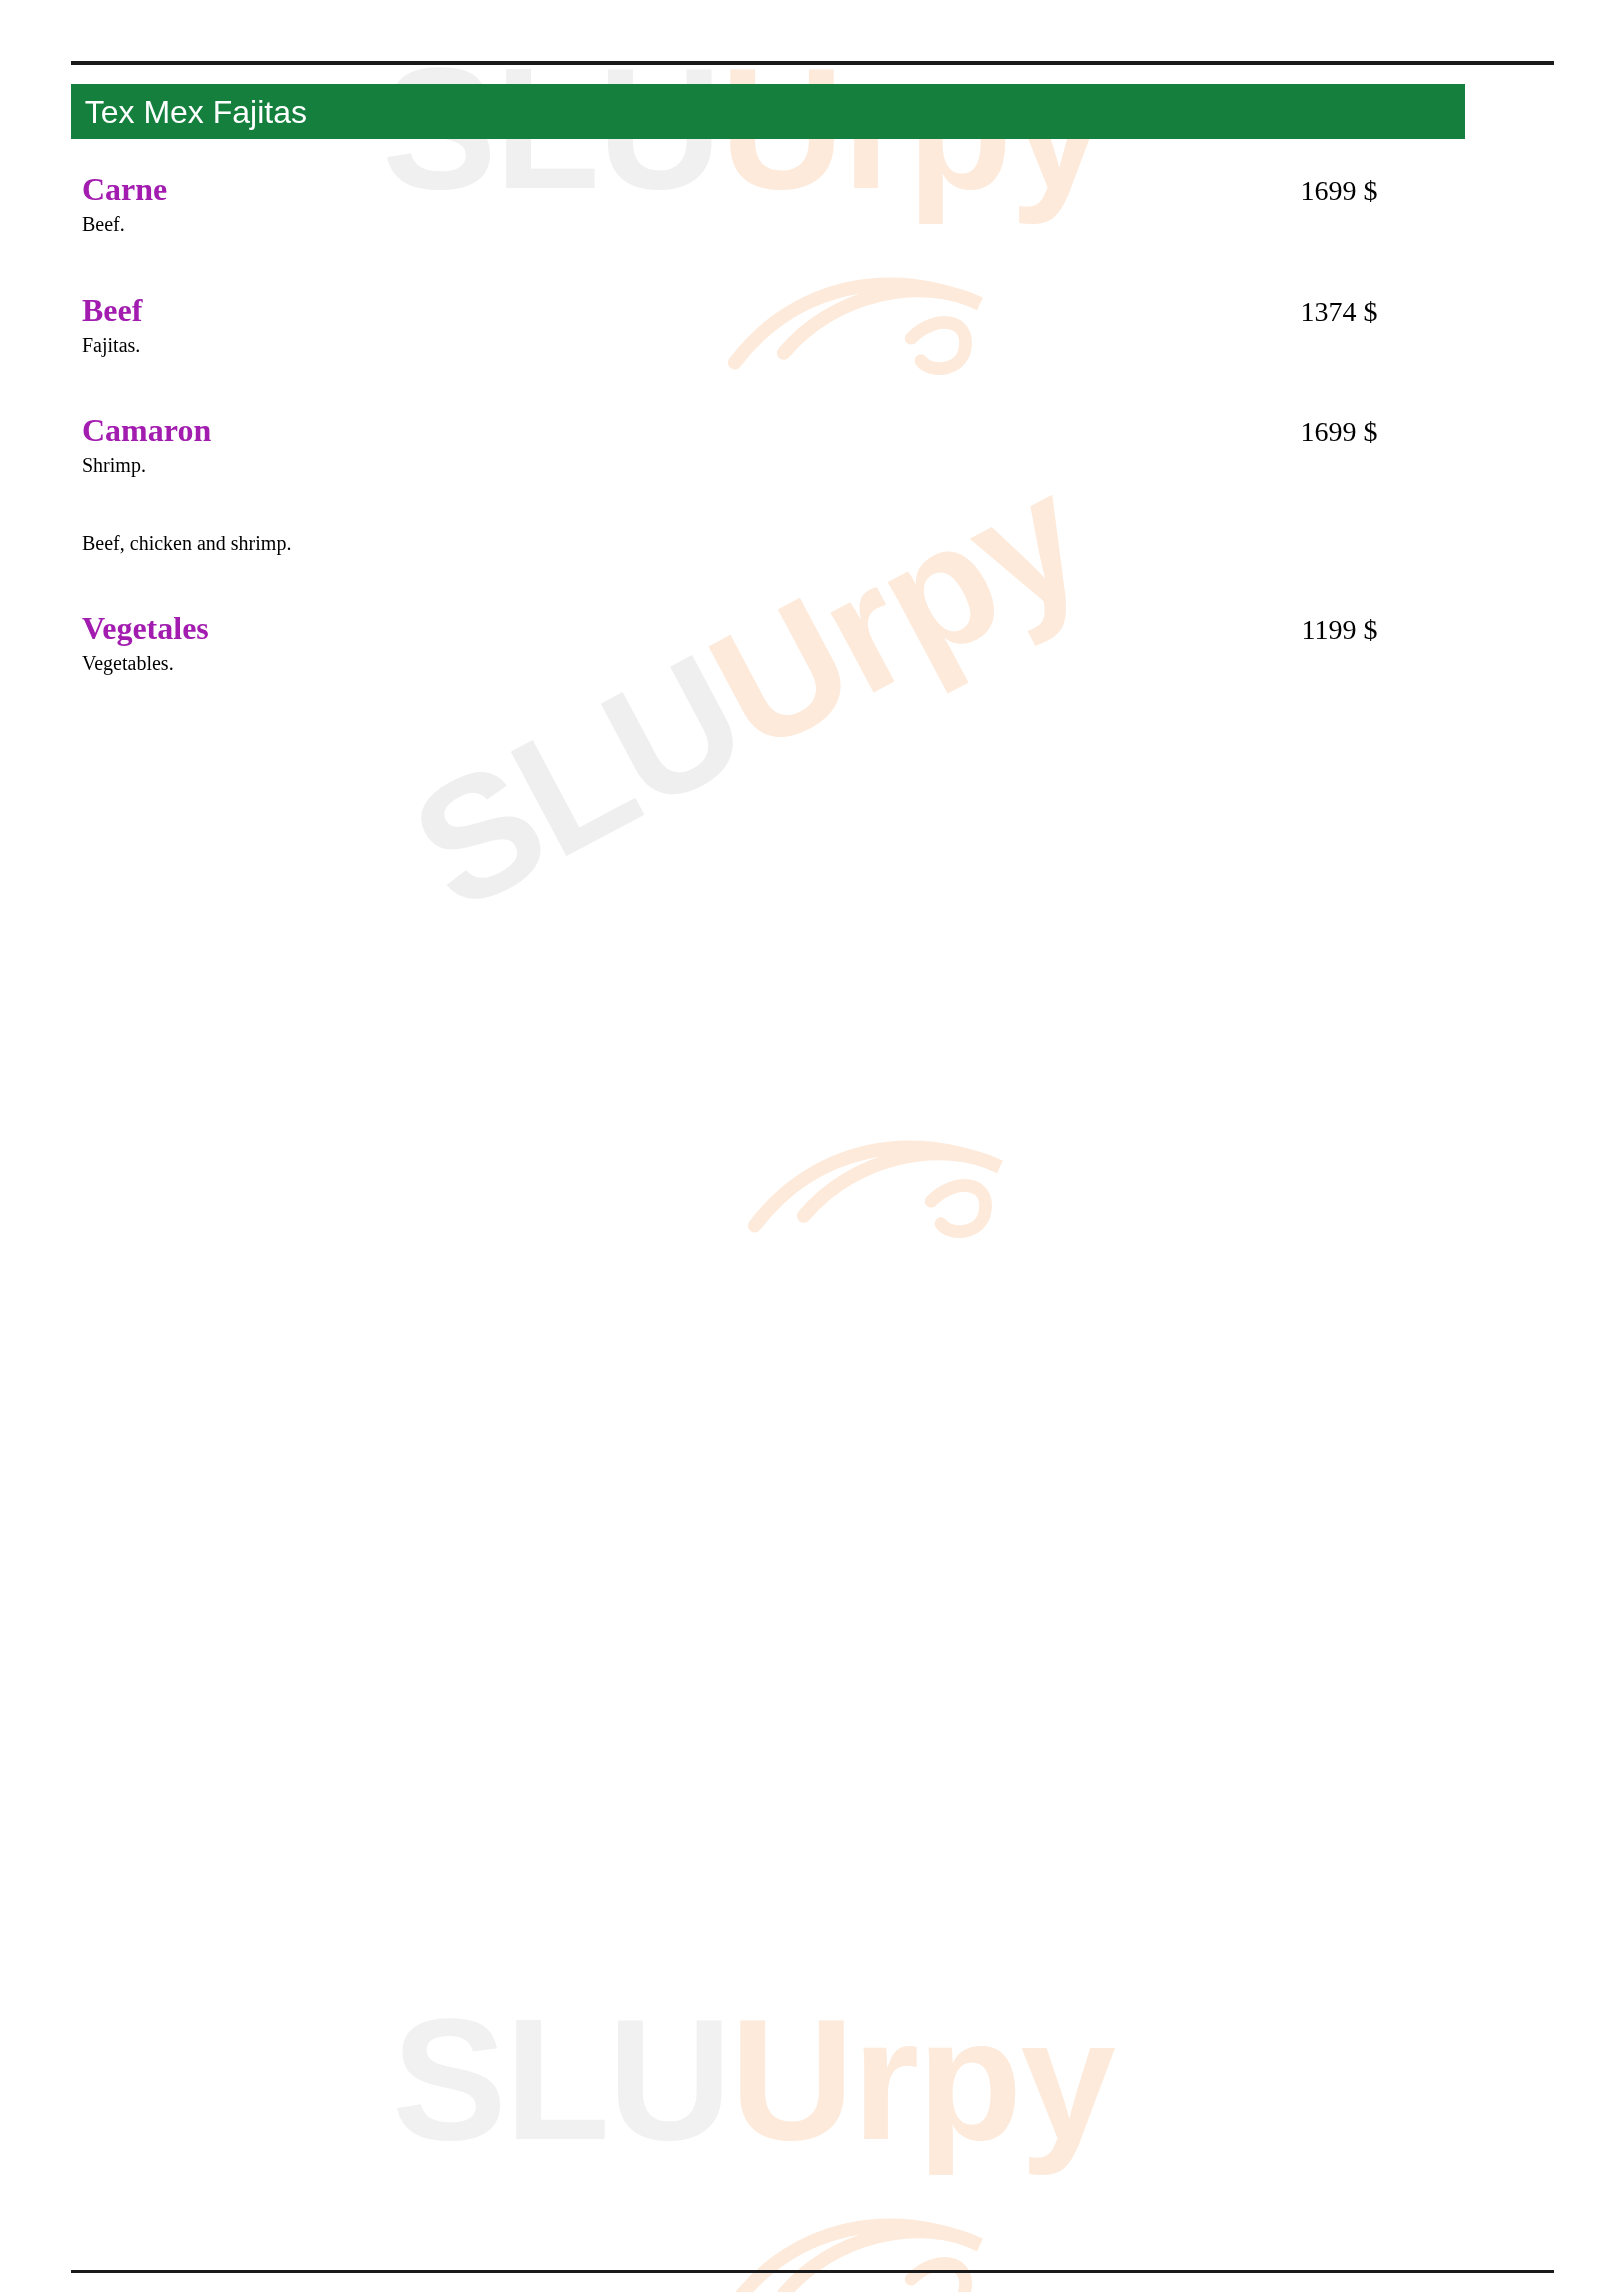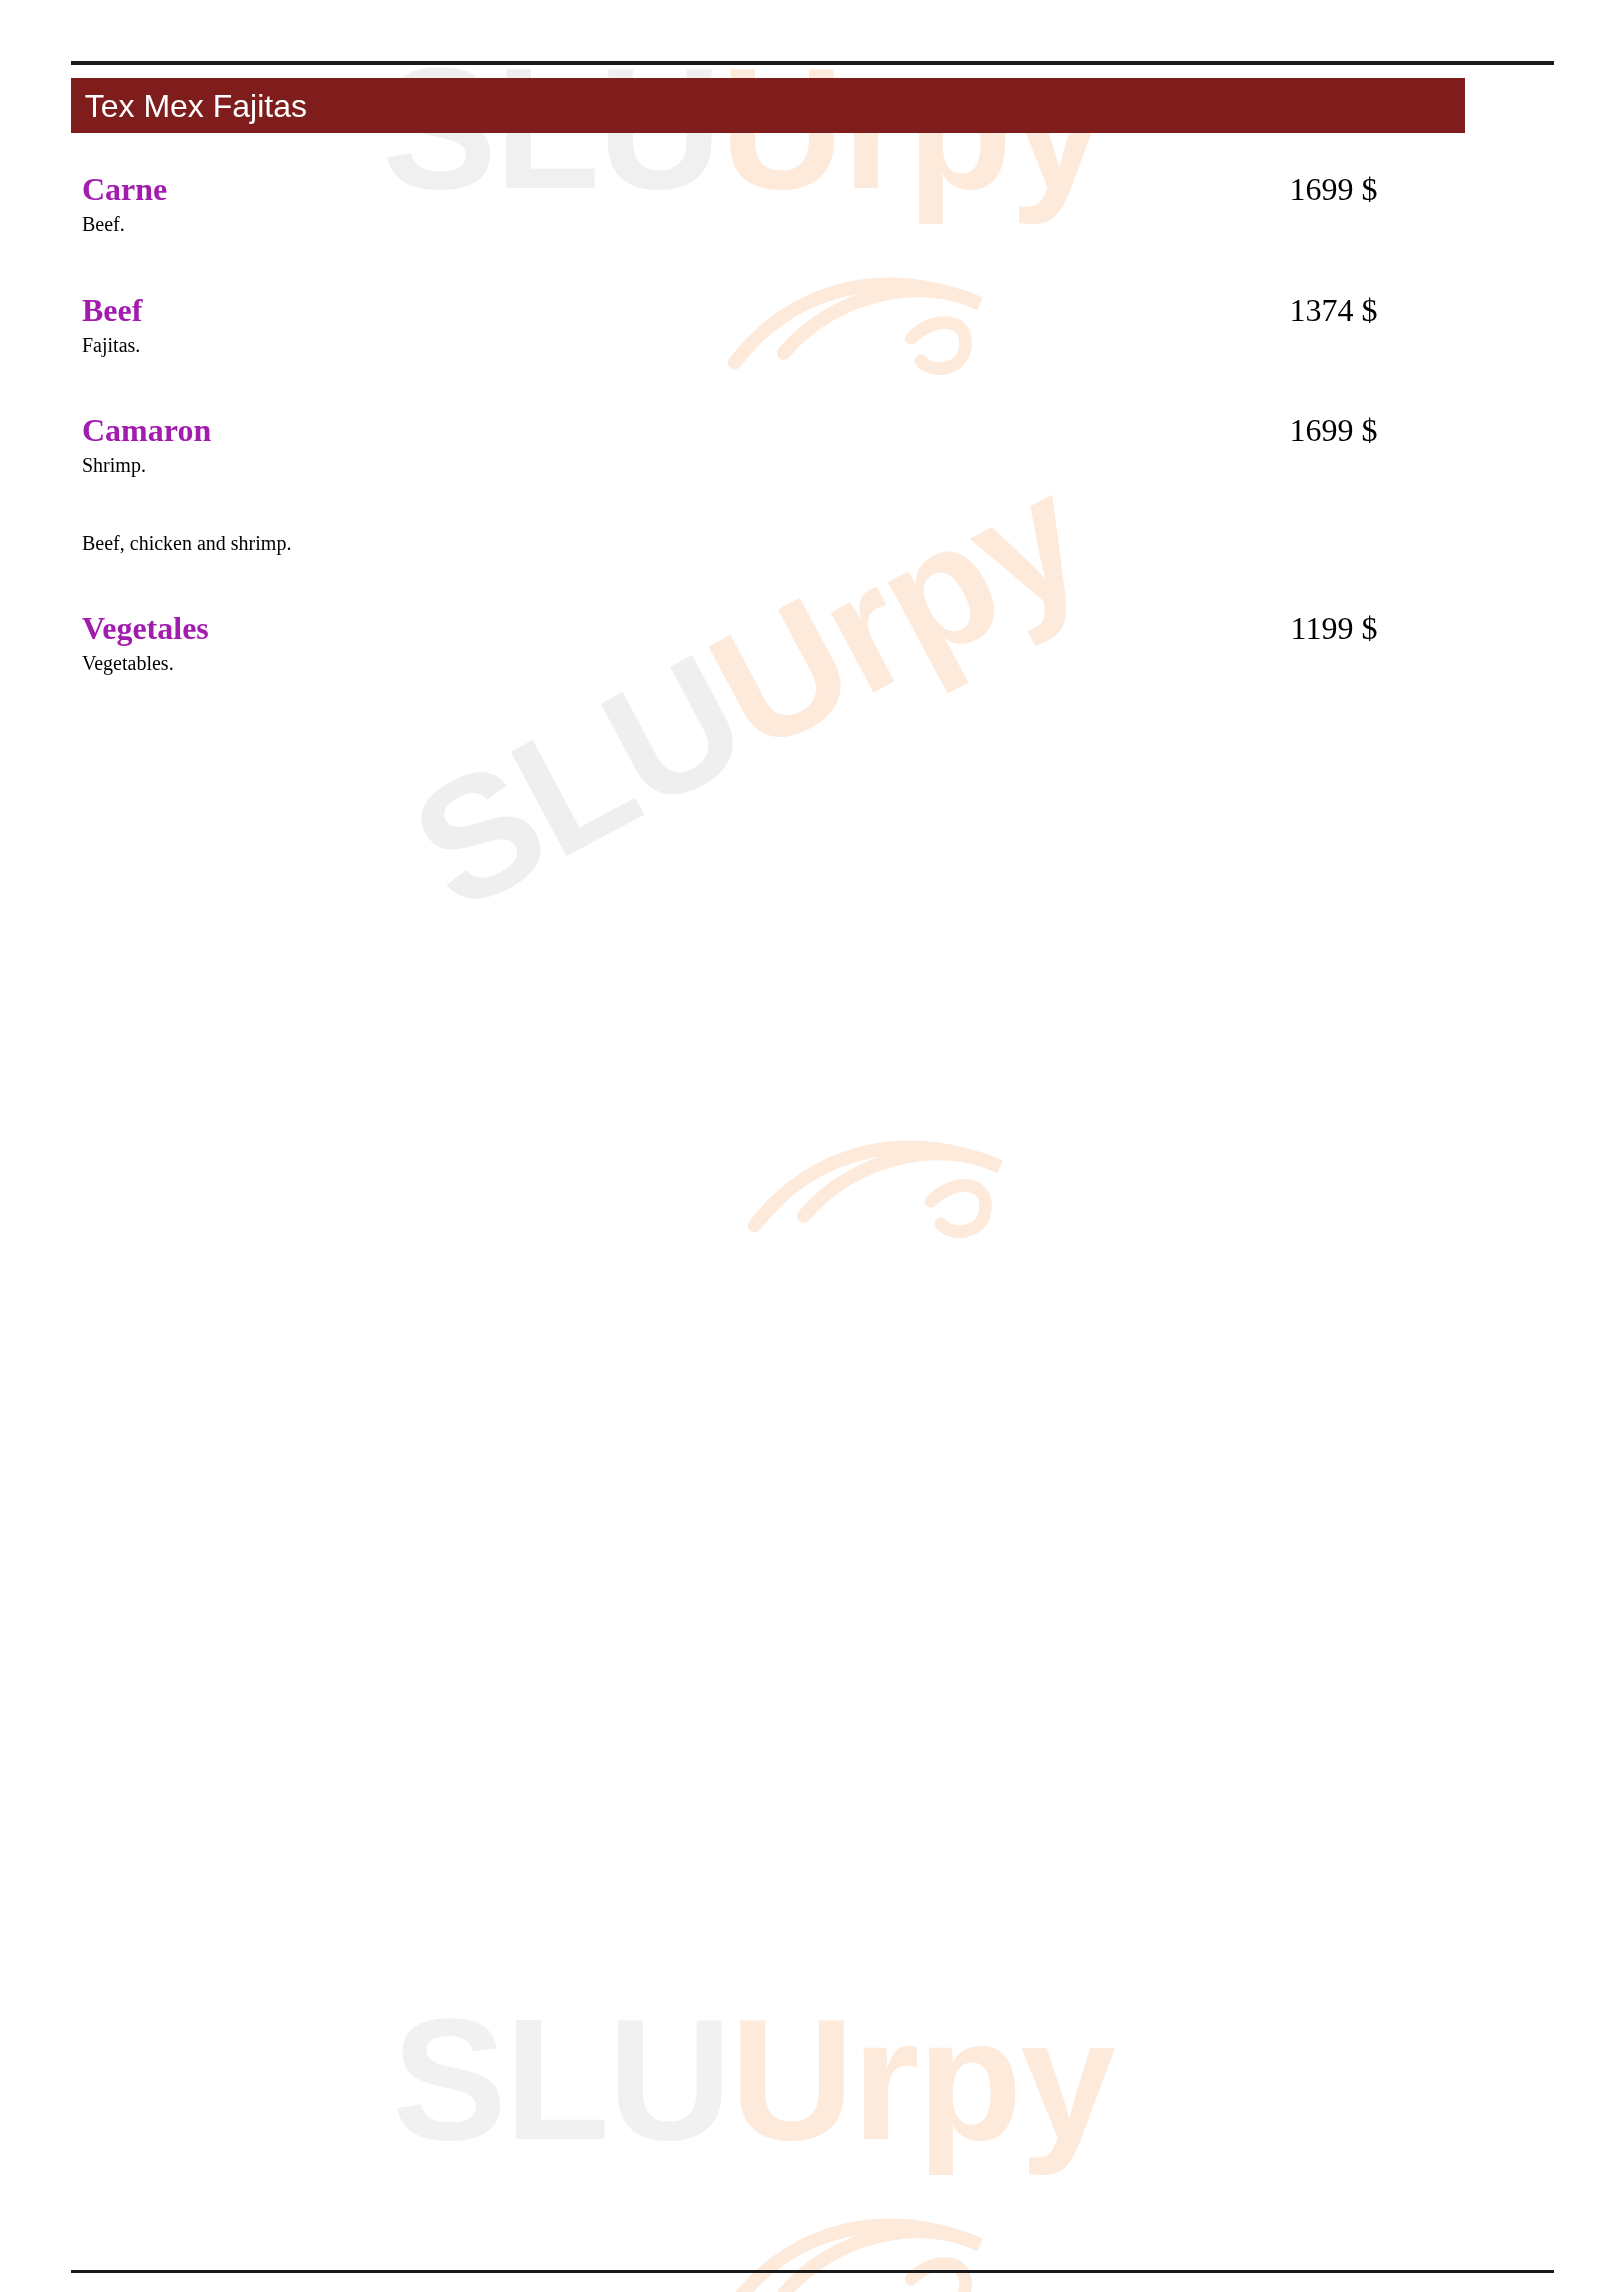--- a/index.html
+++ b/index.html
@@ -69,25 +69,25 @@
     top: 2270px;
     left: 71px;
     width: 1483px;
     height: 2.9px;
     background: #1a1a1a;
   }
 
   
   .section-header {
     position: absolute;
-    top: 78px;
+    top: 84px;
     left: 71px;
     width: 1394px;
     height: 55px;
-    background: #7f1d1d;
+    background: #15803d;
     display: flex;
     align-items: center;
   }
   .section-header .title {
     font-family: "Liberation Sans", sans-serif;
     font-size: 32px;
     color: #ffffff;
     padding-left: 13.7px;
     line-height: 1;
   }
@@ -108,21 +108,21 @@
     justify-content: space-between;
     align-items: baseline;
   }
   .menu-item .name {
     font-size: 32px;
     color: #a21caf;
     line-height: 1.28;
     font-weight: bold;
   }
   .menu-item .price {
-    font-size: 32px;
+    font-size: 28px;
     color: #000000;
     line-height: 1.28;
     white-space: nowrap;
     padding-right: 17.6px;
   }
   .menu-item .desc {
     font-size: 20px;
     color: #000000;
     line-height: 1.28;
     margin-top: 2px;

